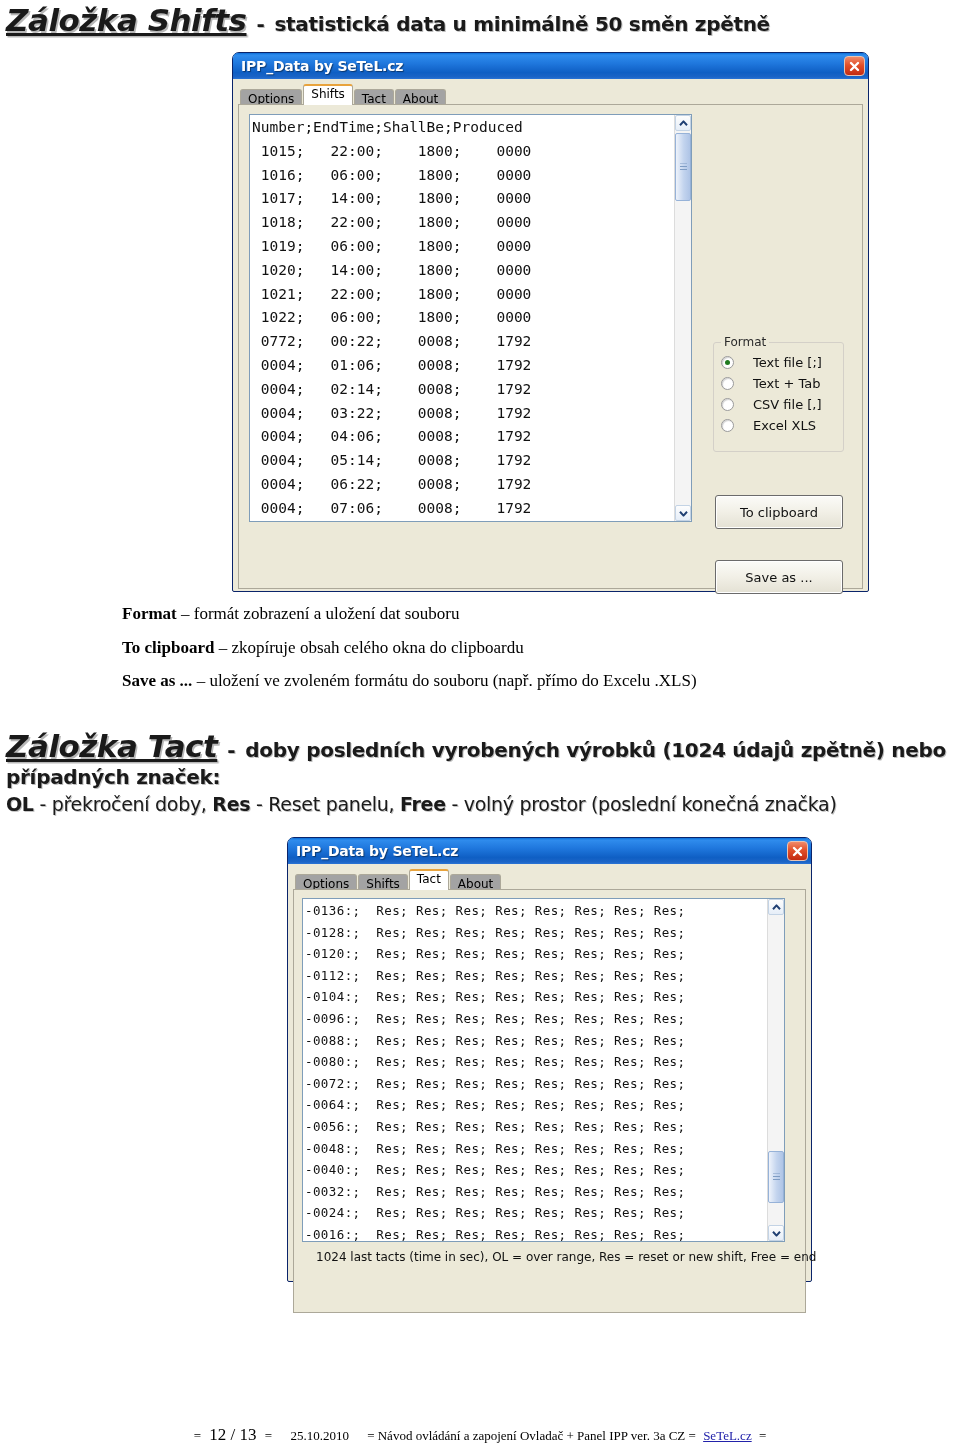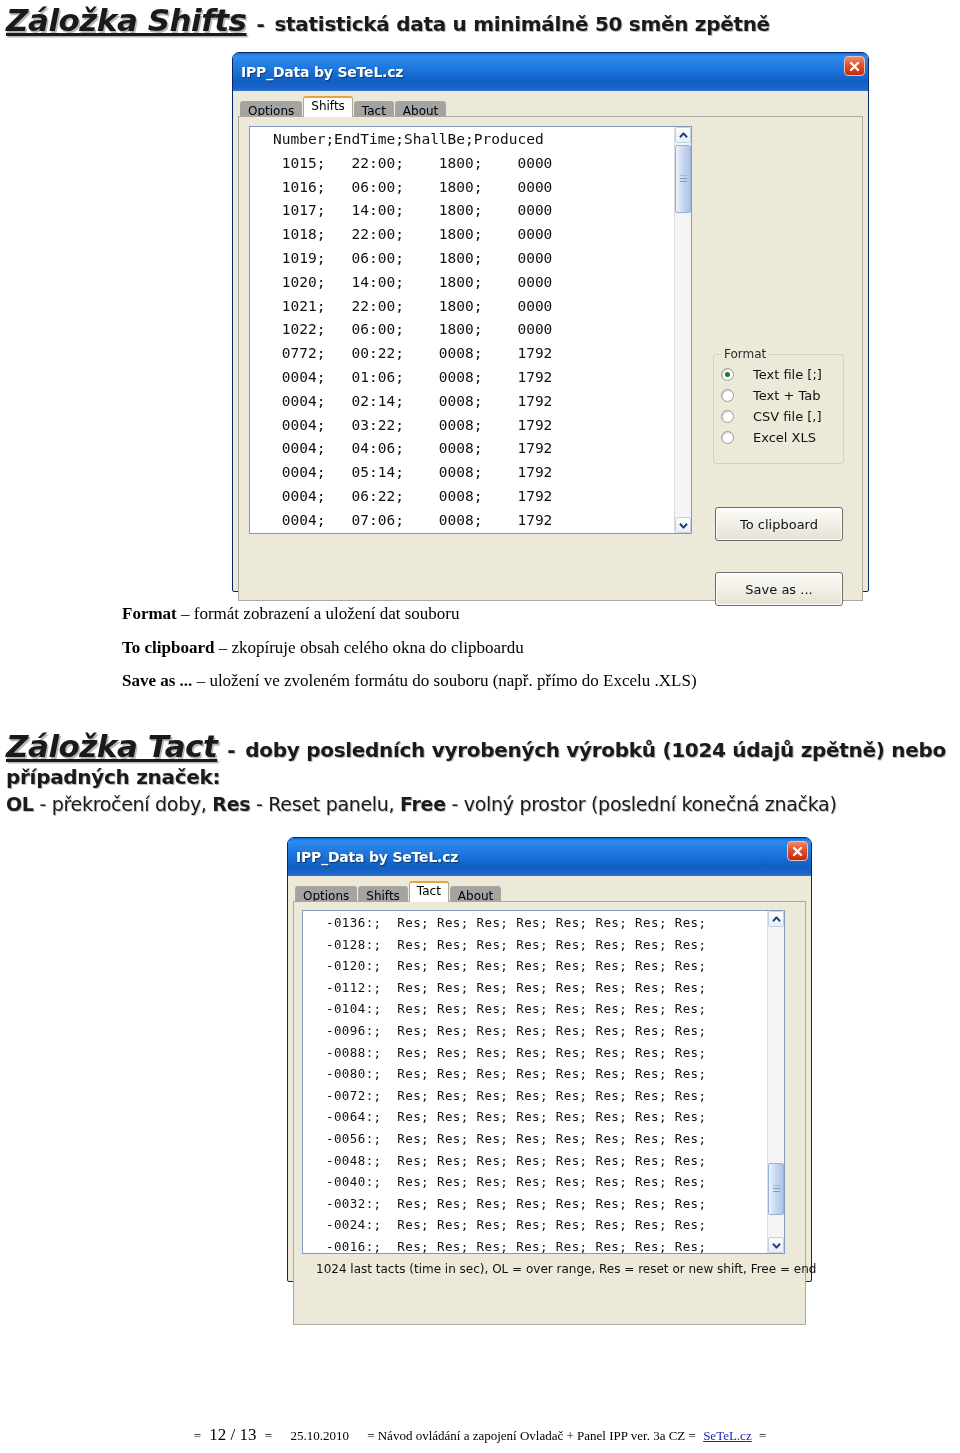--- a/index.html
+++ b/index.html
@@ -68,21 +68,21 @@
   
   .win {
     position: absolute;
     background: #ece9d8;
     border: 1px solid #0a246a;
     border-radius: 7px 7px 2px 2px;
     box-sizing: border-box;
     box-shadow: 0 0 0 1px rgba(255,255,255,0.4);
   }
   .win-titlebar {
-    height: 38px;
+    height: 26px;
     background: linear-gradient(to bottom,
       #0b6ed8 0%, #2f8ced 8%, #1f77dd 40%,
       #0f5fc4 75%, #1b64c6 92%, #2a74d6 100%);
     border-radius: 5px 5px 0 0;
     position: relative;
     display: flex;
     align-items: center;
     padding-left: 8px;
     box-sizing: border-box;
   }
@@ -166,21 +166,20 @@
     color: #000;
     letter-spacing: 1.4px;
     white-space: pre;
   }
   .listbox {
     background: #ffffff;
     border: 1px solid #7f9db9;
     box-sizing: border-box;
     position: relative;
     overflow: hidden;
-    padding-left: 21px;
   }
   .listbox-inner {
     font-family: "DejaVu Sans Mono", monospace;
     font-size: 14.5px;
     line-height: 23.8px;
     color: #111;
     white-space: pre;
     padding: 1px 0 0 2px;
   }
   .listbox-inner.tact {

